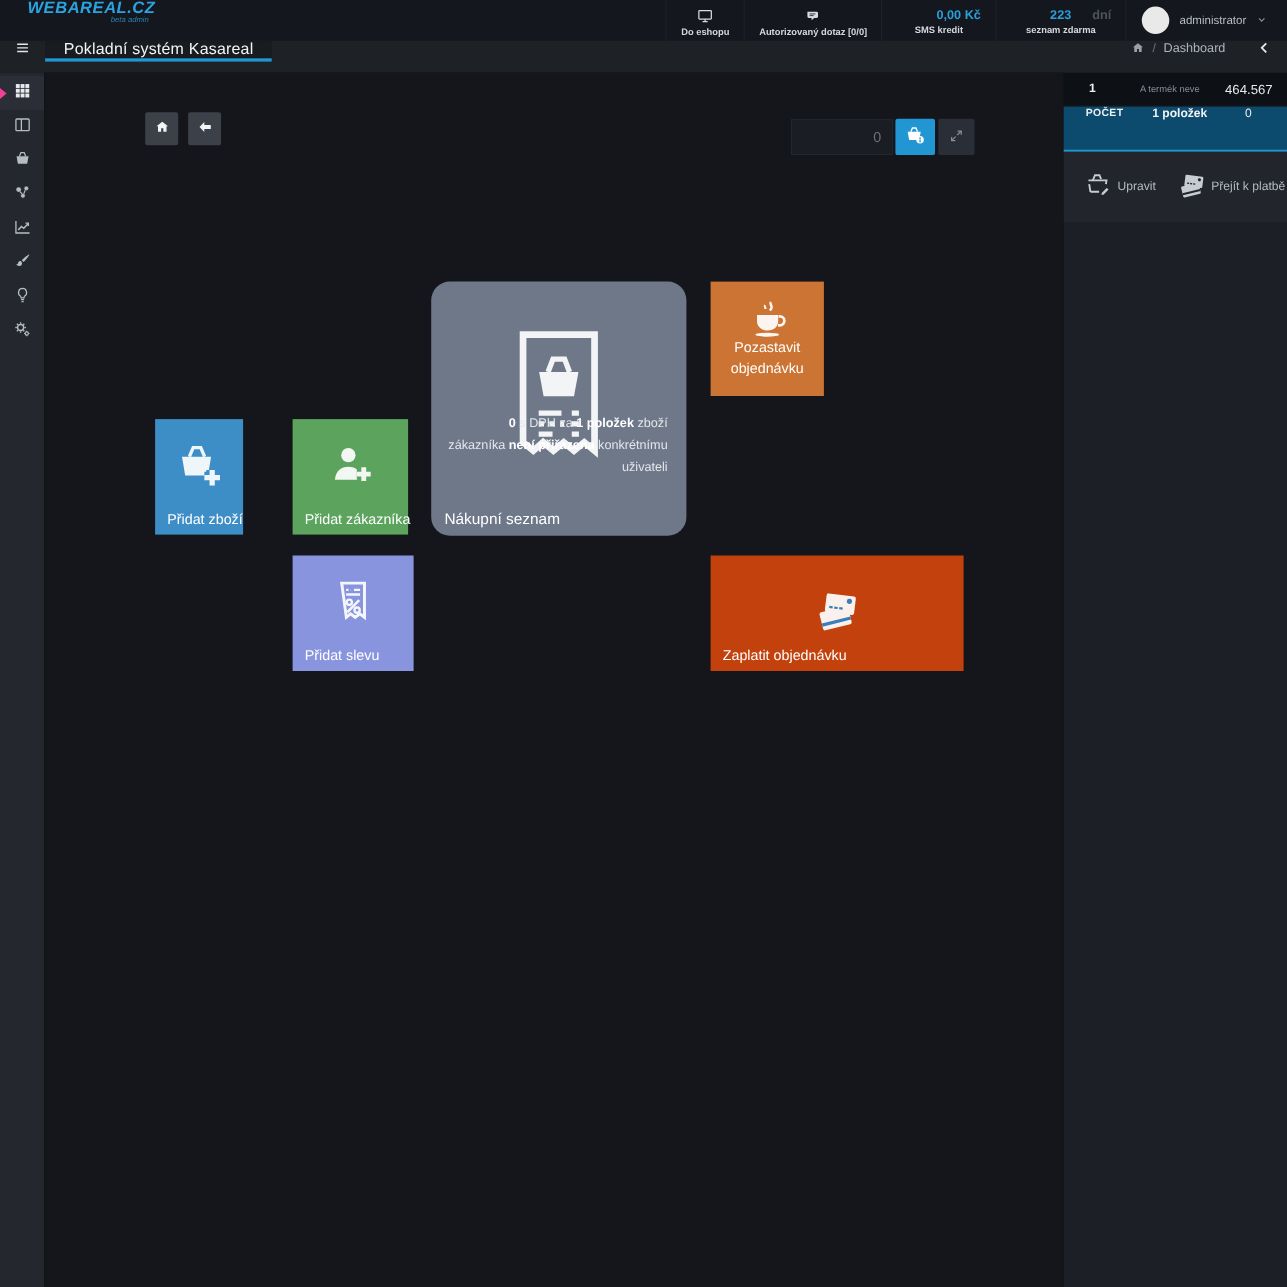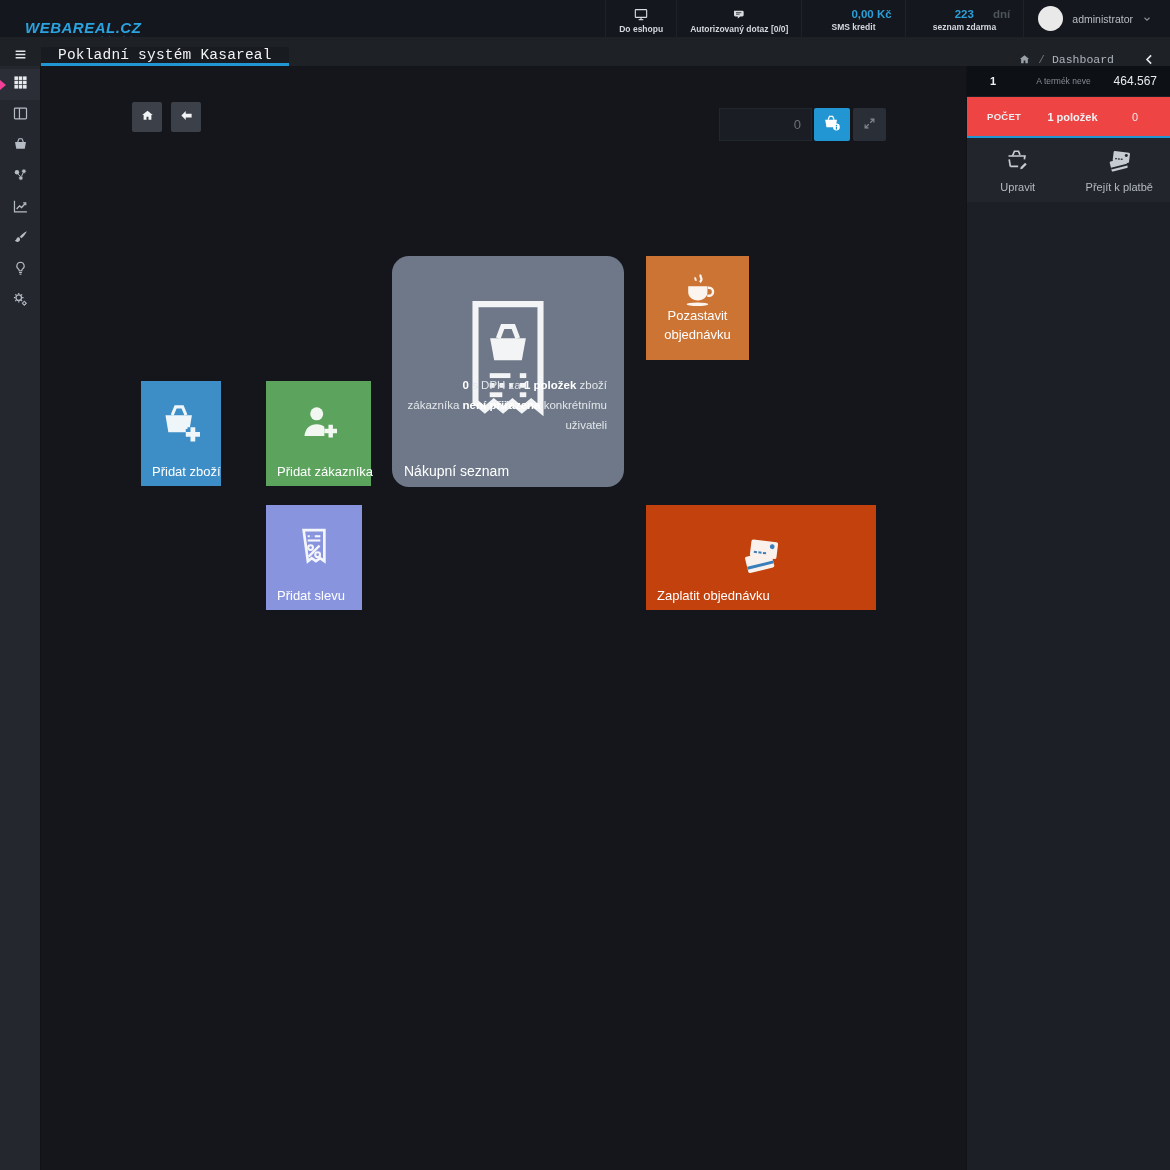--- a/index.html
+++ b/index.html
@@ -1,39 +1,39 @@
 <!DOCTYPE html>
 <html><head>
 <meta charset="utf-8">
 <style>
   * { margin:0; padding:0; box-sizing:border-box; }
   html,body { width:1170px; height:1170px; background:#14161b; overflow:hidden;
     font-family:"Liberation Sans","DejaVu Sans",sans-serif; }
 
   
   .topbar { height:37px; background:#14171d; display:flex; align-items:stretch; }
-  .logo-block { padding:20px 0 0 25px; display:flex; flex-direction:column; cursor:pointer; }
+  .logo-block { padding:0 0 0 25px; display:flex; flex-direction:column; cursor:pointer; }
   .logo-main { color:#2aa3e0; font-size:15px; font-weight:bold; font-style:italic; letter-spacing:.5px; line-height:15px; }
   .logo-sub { color:#2a7fb0; font-size:7px; font-style:italic; text-align:right; padding-right:6px; line-height:8px; }
   .topbar-right { margin-left:auto; display:flex; align-items:stretch; }
   .tb-item { border-left:1px solid #1e2229; padding:3px 13px 0; display:flex; flex-direction:column;
     align-items:center; justify-content:center; gap:1px; cursor:pointer; min-width:60px; }
   .tb-item .tb-ico { color:#d8dce0; height:16px; display:flex; align-items:center; }
   .tb-item svg { width:16px; height:16px; }
   .tb-label { color:#d4d8dd; font-size:8.5px; font-weight:bold; white-space:nowrap; }
   .tb-value { color:#2b9fd9; font-size:11.5px; font-weight:bold; line-height:13px; white-space:nowrap;padding-left:36px; }
   .tb-unit { color:#4d545c; font-weight:bold; font-size:11.5px;margin-left:16px; }
   .user-item { flex-direction:row; gap:9px; padding:0 18px 0 14px; }
   .avatar { width:25px; height:25px; border-radius:50%; background:#e9e9e9; }
   .user-name { color:#b9bec5; font-size:10.5px; }
   .user-caret { color:#8a9098; }
   .user-caret svg { width:10px; height:10px; }
 
   
-  .navbar { height:29px; background:#1e2227; display:flex; align-items:flex-end; position:relative;font-family:Liberation Mono, monospace; }
+  .navbar { height:29px; background:#1e2227; display:flex; align-items:flex-start; position:relative; }
   .hamburger { width:41px; display:flex; align-items:center; justify-content:center; color:#e3e6e9; cursor:pointer; }
   .hamburger svg { width:15px; height:13px; }
   .nav-tab { background:#181b20; border-bottom:3px solid #2196d3; padding:0 17px; display:flex;
     align-items:center; cursor:pointer; }
   .nav-title { color:#f2f4f6; font-size:14.5px; letter-spacing:.2px; }
   .breadcrumb { margin-left:auto; display:flex; align-items:center; gap:7px; padding-right:14px; }
   .bc-home { color:#9aa0a7; display:flex; cursor:pointer; }
   .bc-home svg { width:13px; height:13px; }
   .bc-sep { color:#70767e; font-size:11px; }
   .bc-current { color:#aeb4bb; font-size:11.5px; cursor:pointer; }
@@ -71,21 +71,21 @@
 
   
   .tile { position:absolute; cursor:pointer; color:#fff; }
   .tile-label { position:absolute; bottom:7px; left:11px; font-size:13px; color:#fff; white-space:nowrap; }
   .tile-icon { position:absolute; left:50%; transform:translateX(-50%); color:#fff; opacity:.92; }
   .t-add-product   { left:100px; top:315px; width:80px; height:105px; }
   .t-add-customer  { left:225px; top:315px; width:105px; height:105px; }
   .t-shopping-list { left:351px; top:190px; width:232px; height:231px;border-radius:17px; }
   .t-hold-order    { left:605px; top:190px; width:103px; height:104px; }
   .t-held-orders   { left:605px; top:315px; width:103px; height:105px; }
-  .t-add-discount  { left:225px; top:439px; width:96px; height:105px; }
+  .t-add-discount  { left:225px; top:439px; width:110px; height:105px; }
   .t-pay-order     { left:605px; top:439px; width:230px; height:105px; }
   .icon-44 { top:19px; width:46px; height:46px; }
   .icon-44 svg { width:46px; height:46px; }
   .t-hold-order .tile-icon { top:14px; width:42px; height:42px; }
   .t-hold-order .tile-icon svg { width:42px; height:42px; }
   .hold-label { position:absolute; bottom:16px; width:100%; text-align:center; font-size:13px; line-height:19px;
     padding:0 6px; }
   .t-shopping-list .tile-icon { top:40px; width:100px; height:130px; }
   .t-shopping-list .tile-icon svg { width:100px; height:130px; }
   .sl-info { position:absolute; right:17px; left:8px; bottom:52px; text-align:right; font-size:11.5px;
@@ -94,27 +94,27 @@
   .sl-label { position:absolute; bottom:8px; left:12px; font-size:14px; }
   .t-pay-order .tile-icon { top:28px; width:52px; height:44px; }
   .t-pay-order .tile-icon svg { width:52px; height:44px; }
 
   
   .rightpanel { width:204px; background:#1c1f25; border-left:1px solid #101215; display:flex; flex-direction:column; }
   .p-row1 { height:31px; background:#0d1014; border-bottom:1px solid #1c2026; display:flex; align-items:center; cursor:pointer; }
   .p-qty { width:52px; text-align:center; color:#f0f2f4; font-size:11px; font-weight:bold; }
   .p-name { flex:1; text-align:center; color:#878d95; font-size:8.5px; }
   .p-price { width:62px; text-align:right; padding-right:13px; color:#e8eaed; font-size:12px; }
-  .p-row2 { height:39px; background:#ef4444; display:flex; align-items:center; }
+  .p-row2 { height:39px; background:#0c4a6e; display:flex; align-items:flex-start; }
   .p-count-label { width:60px; padding-left:20px; color:#eceef0; font-size:9.5px; font-weight:bold; letter-spacing:.3px; }
   .p-count-items { flex:1; text-align:center; color:#f0f2f4; font-size:11px; font-weight:bold; }
   .p-count-total { width:52px; text-align:right; padding-right:32px; color:#e8eaed; font-size:11px; }
   .p-divider { height:2px; background:#2196d3; }
   .p-actions { height:64px; background:#22262c; display:flex; --halo:#22262c; }
-  .p-action { flex:1; display:flex; flex-direction:column; align-items:center; justify-content:center; gap:4px;
+  .p-action { flex:1; display:flex; flex-direction:row; align-items:center; justify-content:center; gap:4px;
     color:#c7ccd2; cursor:pointer; background:none; border:none; font-family:inherit; }
   .p-action svg { width:27px; height:27px; }
   .p-action-label { color:#b4bac1; font-size:11px; }
 </style>
 </head>
 <body>
 
 <svg width="0" height="0" style="position:absolute">
   <defs>
     <symbol id="i-monitor" viewBox="0 0 24 24">

